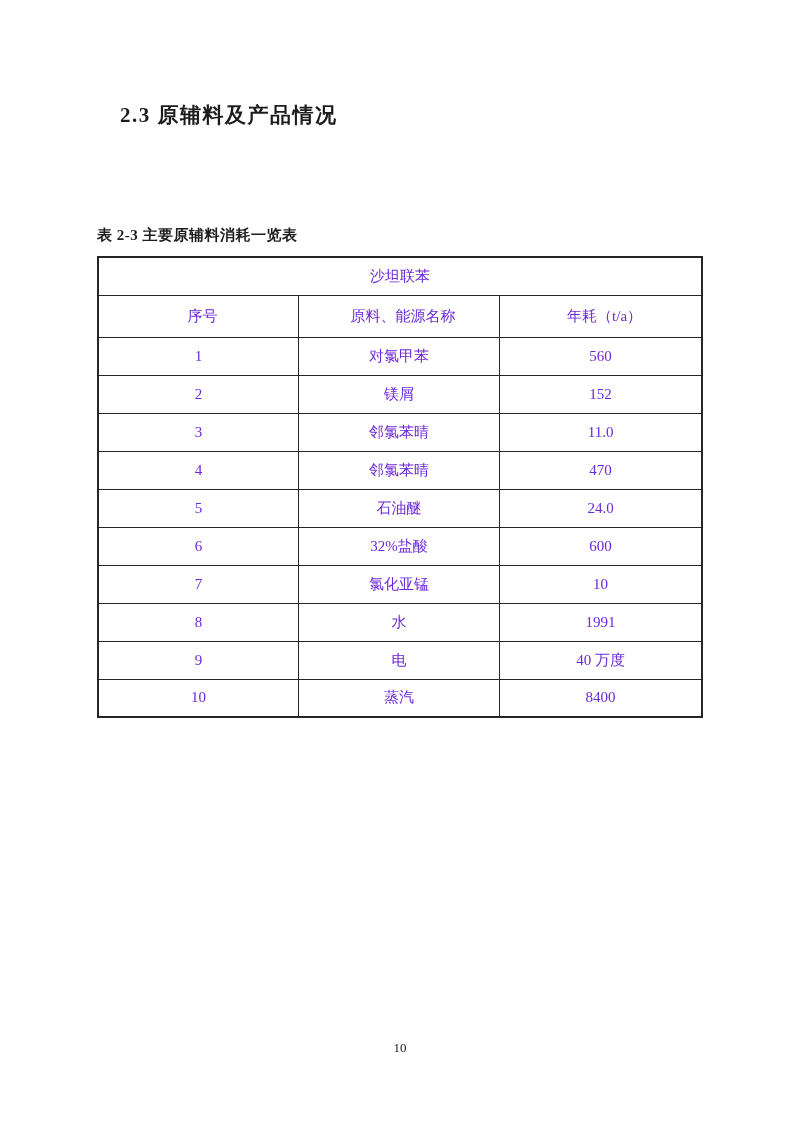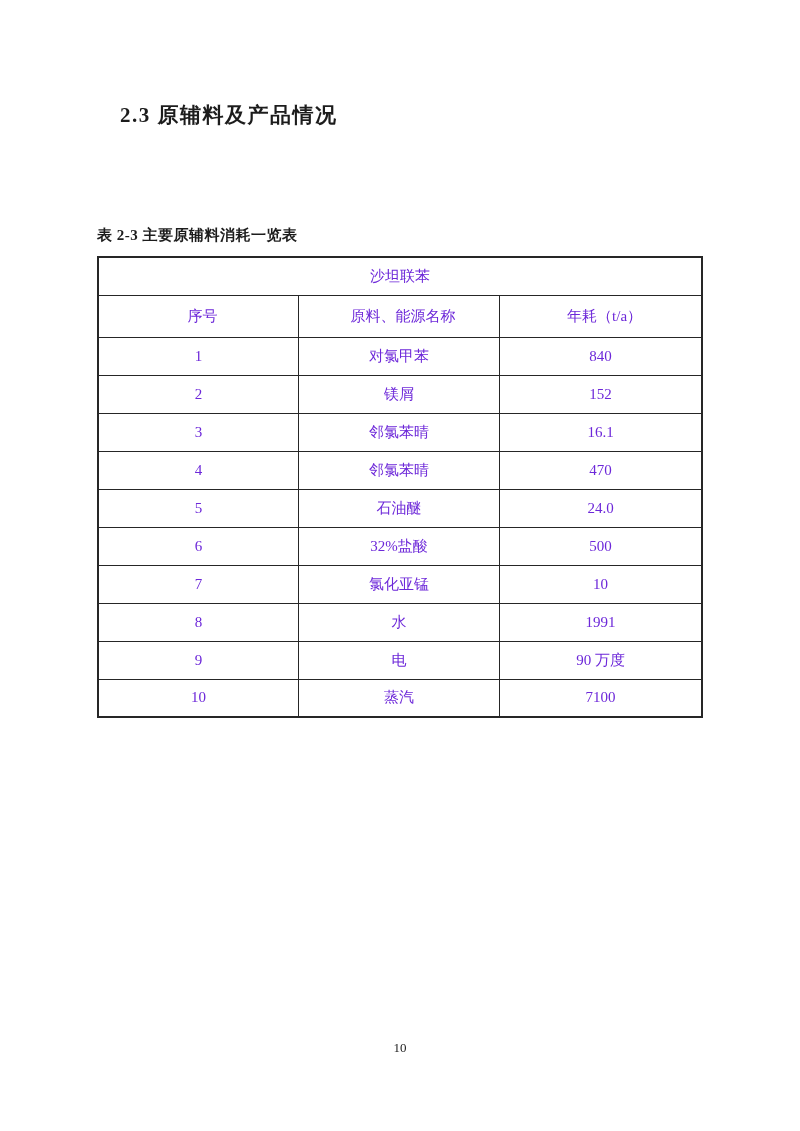--- a/index.html
+++ b/index.html
@@ -93,65 +93,65 @@
         <td colspan="3">沙坦联苯</td>
       </tr>
       <tr class="header-row">
         <td>序号</td>
         <td>原料、能源名称</td>
         <td>年耗（t/a）</td>
       </tr>
       <tr class="data-row">
         <td>1</td>
         <td>对氯甲苯</td>
-        <td>840</td>
+        <td>560</td>
       </tr>
       <tr class="data-row">
         <td>2</td>
         <td>镁屑</td>
         <td>152</td>
       </tr>
       <tr class="data-row">
         <td>3</td>
         <td>邻氯苯晴</td>
-        <td>16.1</td>
+        <td>11.0</td>
       </tr>
       <tr class="data-row">
         <td>4</td>
         <td>邻氯苯晴</td>
         <td>470</td>
       </tr>
       <tr class="data-row">
         <td>5</td>
         <td>石油醚</td>
         <td>24.0</td>
       </tr>
       <tr class="data-row">
         <td>6</td>
         <td>32%盐酸</td>
-        <td>500</td>
+        <td>600</td>
       </tr>
       <tr class="data-row">
         <td>7</td>
         <td>氯化亚锰</td>
         <td>10</td>
       </tr>
       <tr class="data-row">
         <td>8</td>
         <td>水</td>
         <td>1991</td>
       </tr>
       <tr class="data-row">
         <td>9</td>
         <td>电</td>
-        <td>90 万度</td>
+        <td>40 万度</td>
       </tr>
       <tr class="data-row">
         <td>10</td>
         <td>蒸汽</td>
-        <td>7100</td>
+        <td>8400</td>
       </tr>
     </tbody>
   </table>
 
   <div class="page-number">10</div>
 
 </div>
 
 </body></html>

